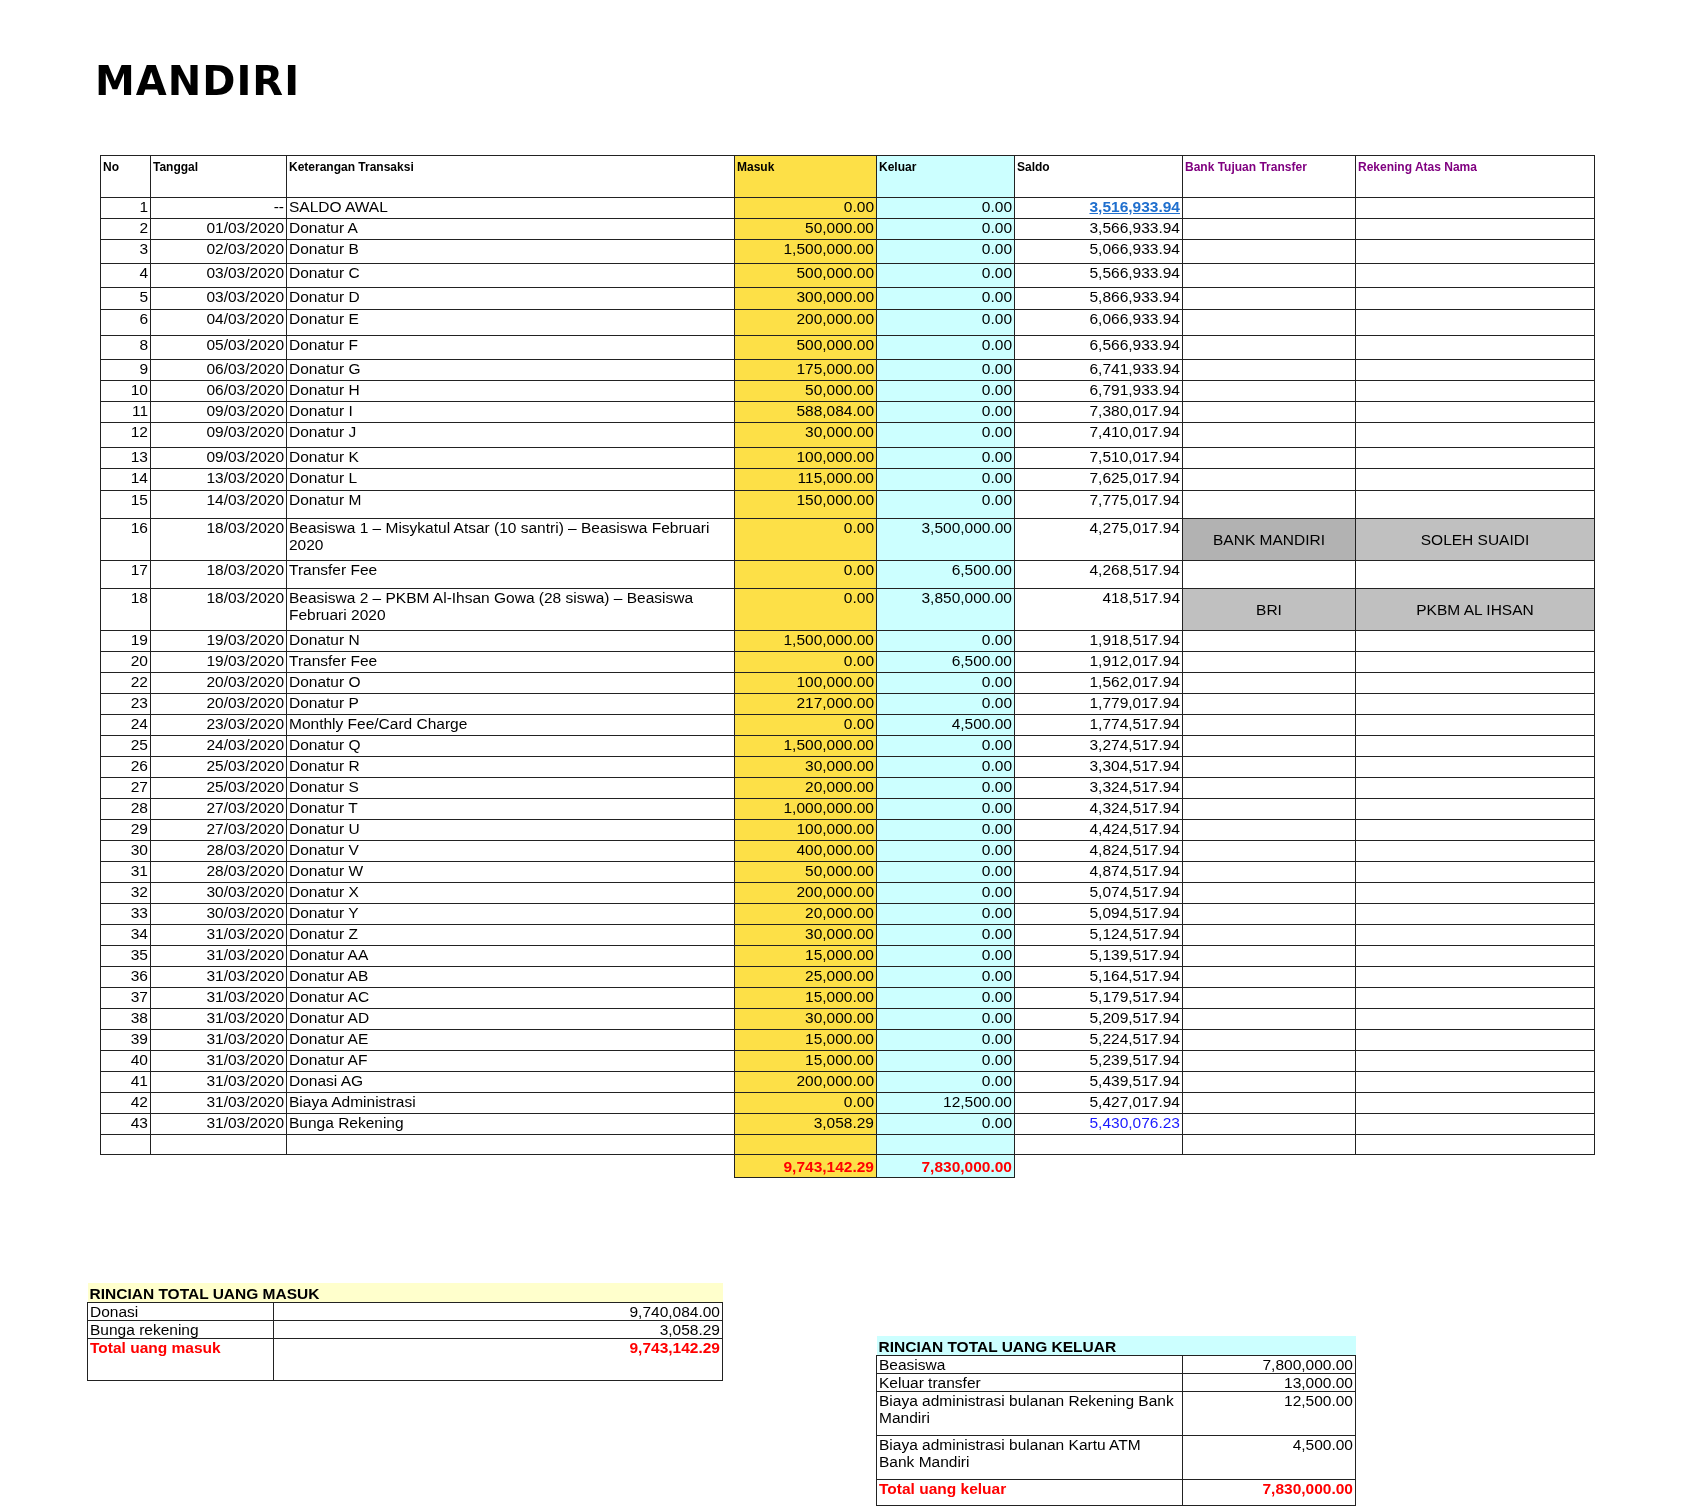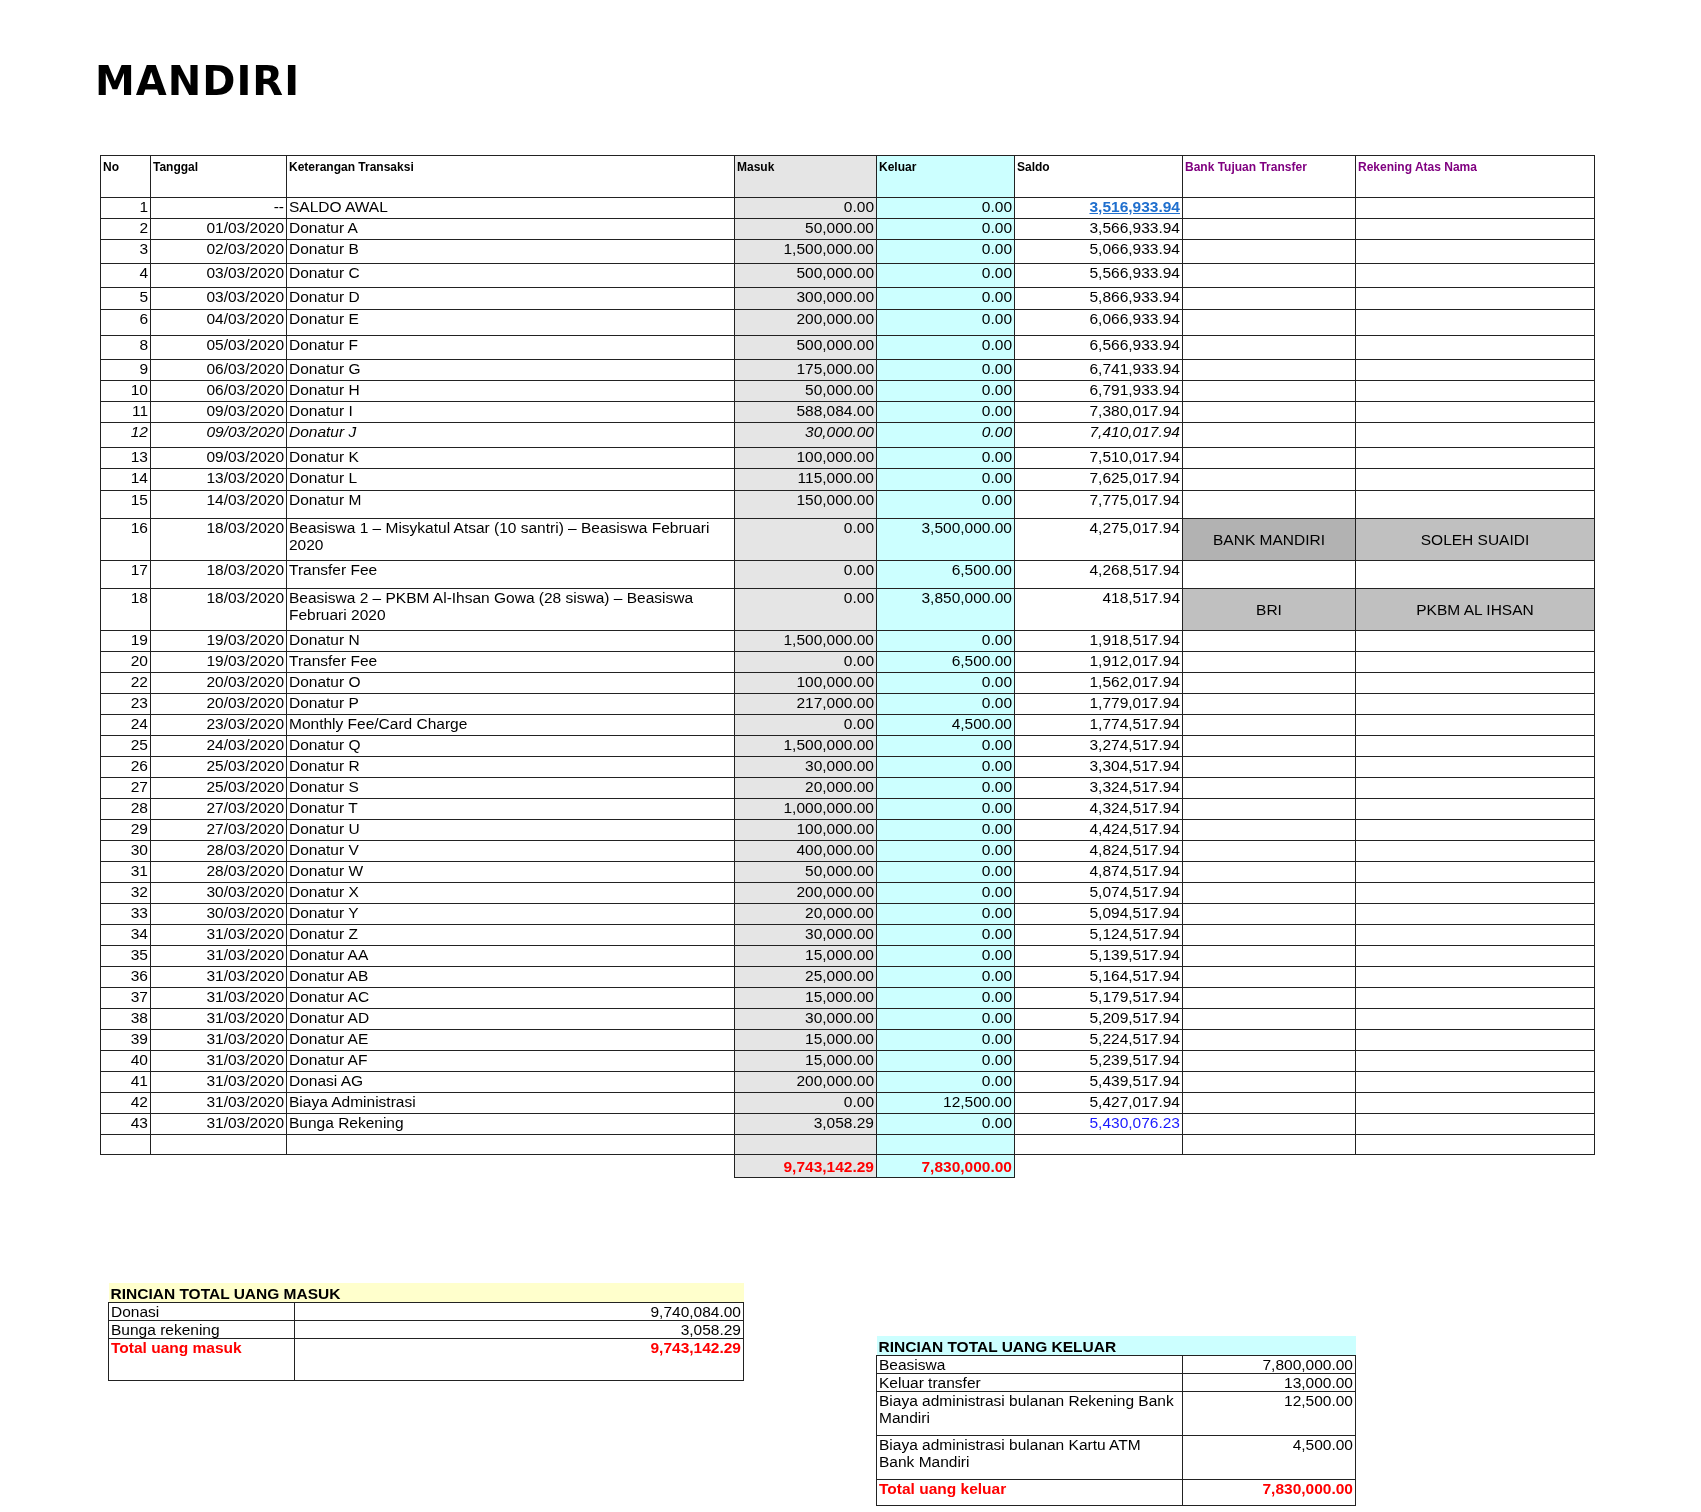--- a/index.html
+++ b/index.html
@@ -5,21 +5,21 @@
   html, body { margin:0; padding:0; background:#ffffff; }
   body { width:1701px; height:1512px; position:relative; overflow:hidden;
          font-family:"Liberation Sans", sans-serif; color:#000; }
   .title { position:absolute; left:95px; top:58px; font-family:"DejaVu Sans", sans-serif;
            font-weight:bold; font-size:40px; letter-spacing:1px; }
   table.main { position:absolute; left:100px; top:155px; border-collapse:collapse; table-layout:fixed; }
   table.main td, table.main th { border:1.5px solid #222; padding:0 2px; font-size:15.5px;
            line-height:17px; vertical-align:top; overflow:hidden; white-space:nowrap; }
   table.main th { text-align:left; font-weight:bold; height:38px; padding-top:3px; font-size:12px; }
   th.purple { color:#800080; white-space:normal; }
-  .yellow { background:#e5e5e5; }
+  .yellow { background:#fde047; }
   .cyan { background:#ccffff; }
   .num { text-align:right; }
   .wrap { white-space:normal !important; }
   .blue-bold { color:#1f6fce; font-weight:bold;text-decoration:underline; }
   .blue { color:#1a1aff; }
   .gray { background:#c0c0c0; text-align:center; vertical-align:middle !important; white-space:normal; }
   .gray-dark { background:#b2b2b2; }
   .red-bold { color:#ff0000; font-weight:bold; }
   tr.total td { border:none; }
   tr.total td.yellow, tr.total td.cyan { border:1.5px solid #222; height:22px; vertical-align:middle; }
@@ -150,21 +150,21 @@
       <tr style="height: 21px;">
         <td class="num">11</td>
         <td class="num">09/03/2020</td>
         <td>Donatur I</td>
         <td class="num yellow">588,084.00</td>
         <td class="num cyan">0.00</td>
         <td class="num ">7,380,017.94</td>
         <td></td>
         <td></td>
       </tr>
-      <tr style="height: 25px; font-style: italic;">
+      <tr style="height: 25px;">
         <td class="num">12</td>
         <td class="num">09/03/2020</td>
         <td>Donatur J</td>
         <td class="num yellow">30,000.00</td>
         <td class="num cyan">0.00</td>
         <td class="num ">7,410,017.94</td>
         <td></td>
         <td></td>
       </tr>
       <tr style="height: 21px;">
@@ -485,21 +485,21 @@
         <td></td>
       <td class="yellow num red-bold">9,743,142.29</td>
       <td class="cyan num red-bold">7,830,000.00</td>
       <td></td>
         <td></td>
         <td></td>
     </tr>
   </tbody>
 </table>
 
-<table class="sum" style="left:108px; top:1283px;">
+<table class="sum" style="left:87px; top:1283px;">
   <colgroup>
       <col style="width:186px">
       <col style="width:449px">
     </colgroup>
   <tbody>
       <tr class="head" style="background:#ffffcc;">
     <td colspan="2">RINCIAN TOTAL UANG MASUK</td>
   </tr>
   <tr>
     <td>Donasi</td>

